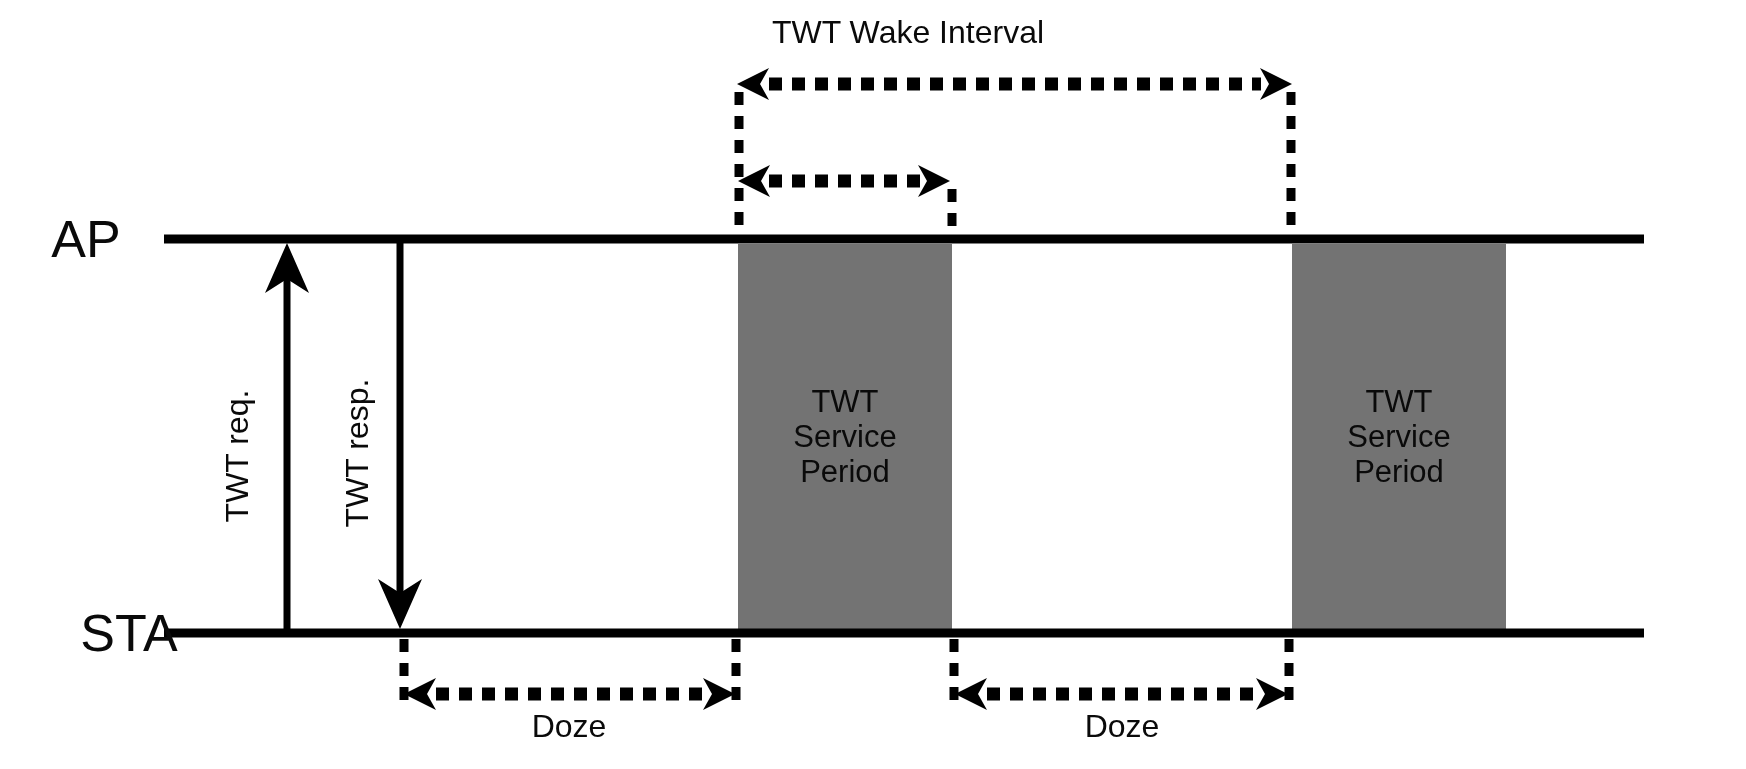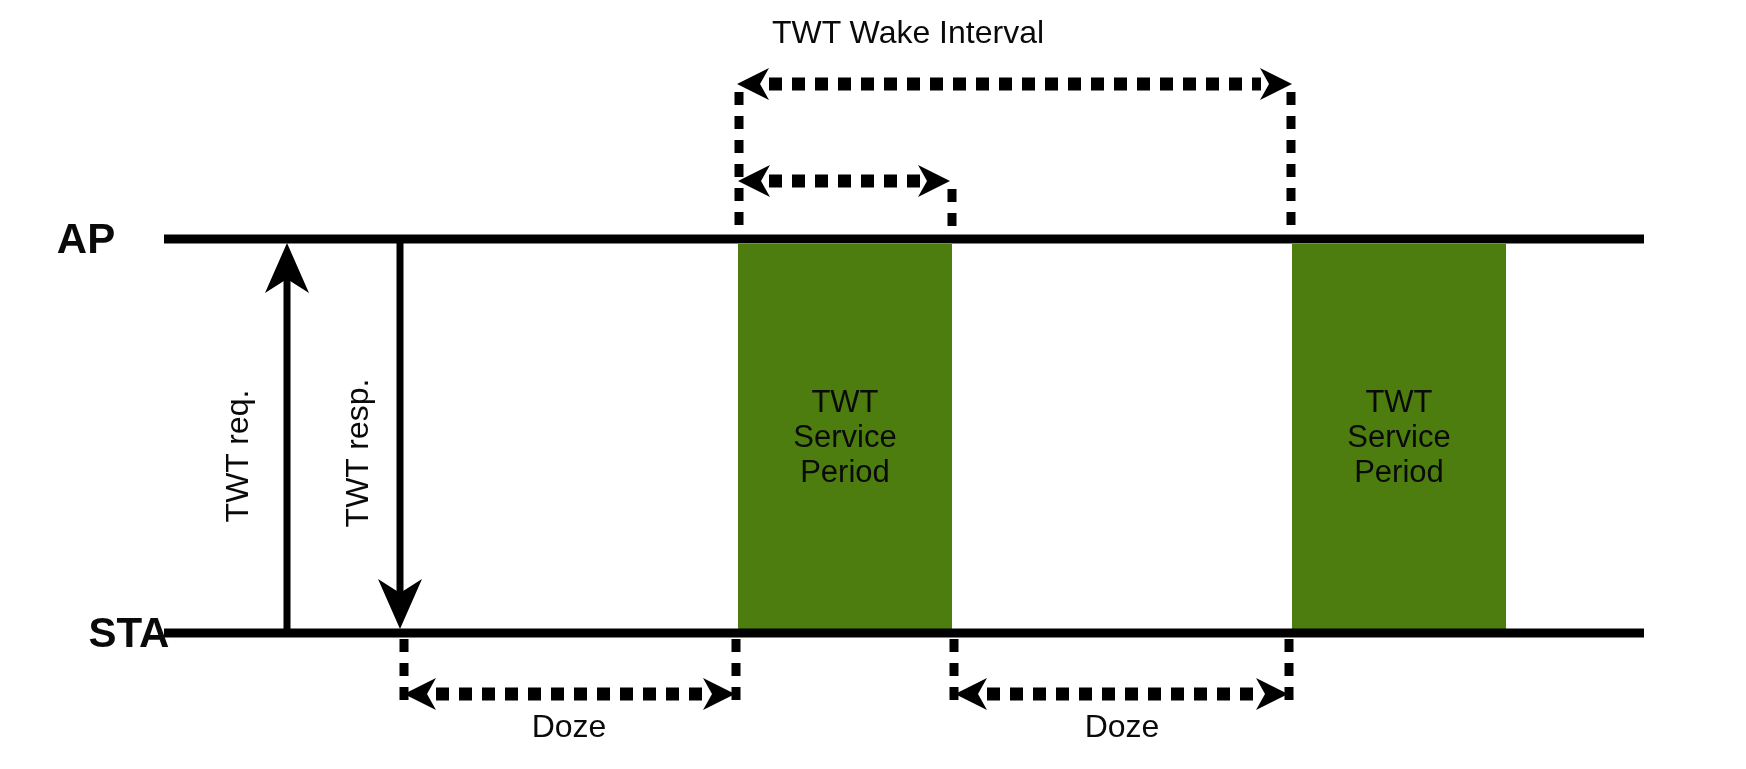--- a/index.html
+++ b/index.html
@@ -20,43 +20,42 @@
     position: absolute;
     left: 0; top: 0;
     width: 1746px; height: 769px;
     z-index: 2;
   }
   .service-box {
     position: absolute;
     top: 244px;
     width: 214px;
     height: 385px;
-    background: #4d7c0f;
+    background: #737373;
     z-index: 1;
     display: flex;
     flex-direction: column;
     align-items: center;
     justify-content: center;
     text-align: left;
     font-size: 31px;
     line-height: 35px;
     color: #0a0a0a;
   }
   .service-box.first  { left: 738px; }
   .service-box.second { left: 1292px; }
   .lbl {
     position: absolute;
     z-index: 3;
     white-space: nowrap;
     color: #0a0a0a;
   }
   .timeline-name {
-    font-size: 42px;
+    font-size: 52px;
     transform: translate(-50%, -50%);
-    font-weight: bold;
   }
   .annot {
     font-size: 32px;
   }
   .rotated {
     font-size: 32px;
     transform: translate(-50%, -50%) rotate(-90deg);
   }
   .doze {
     font-size: 32px;

